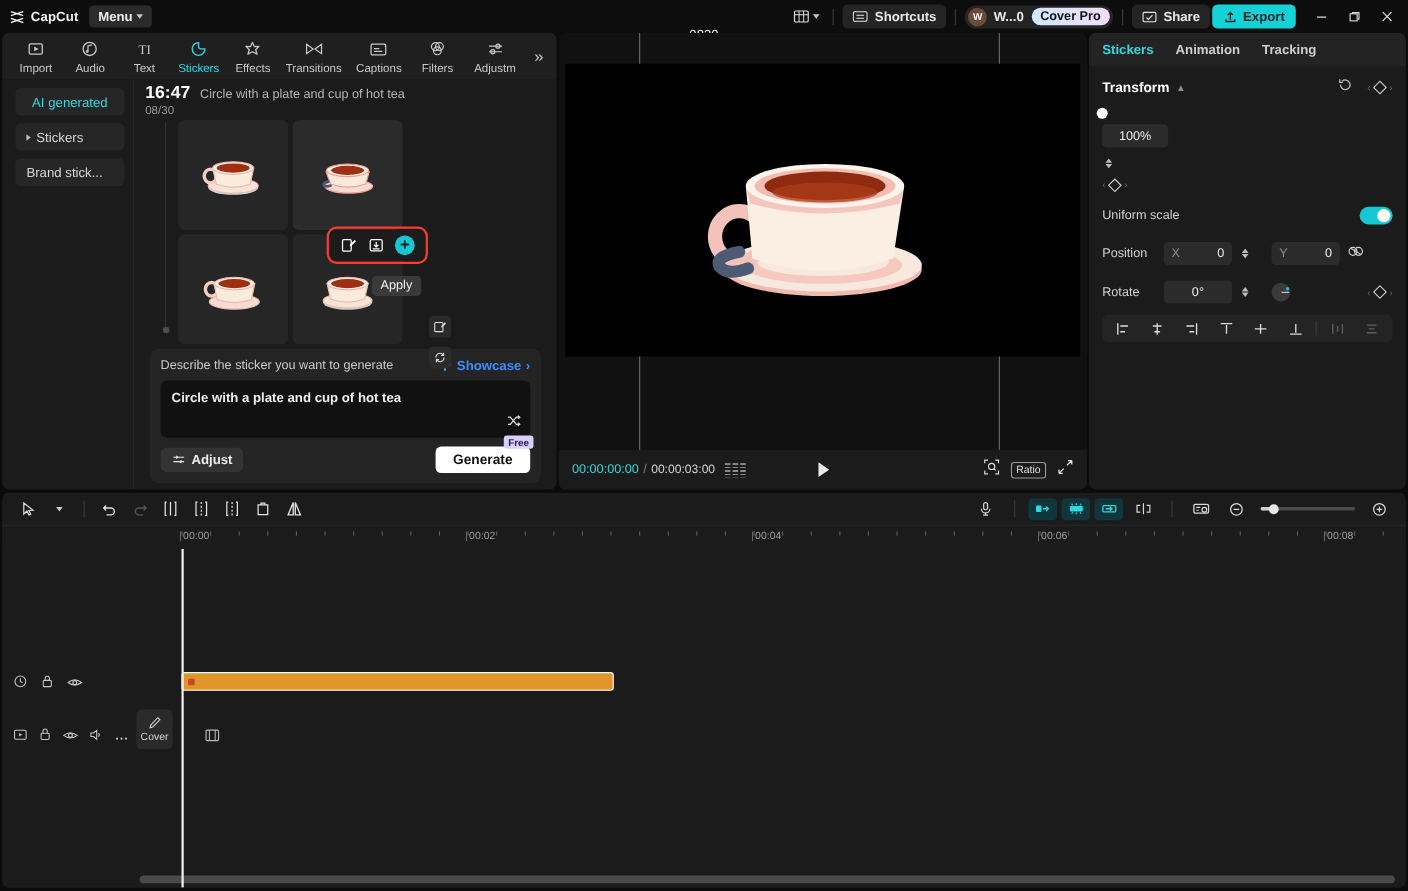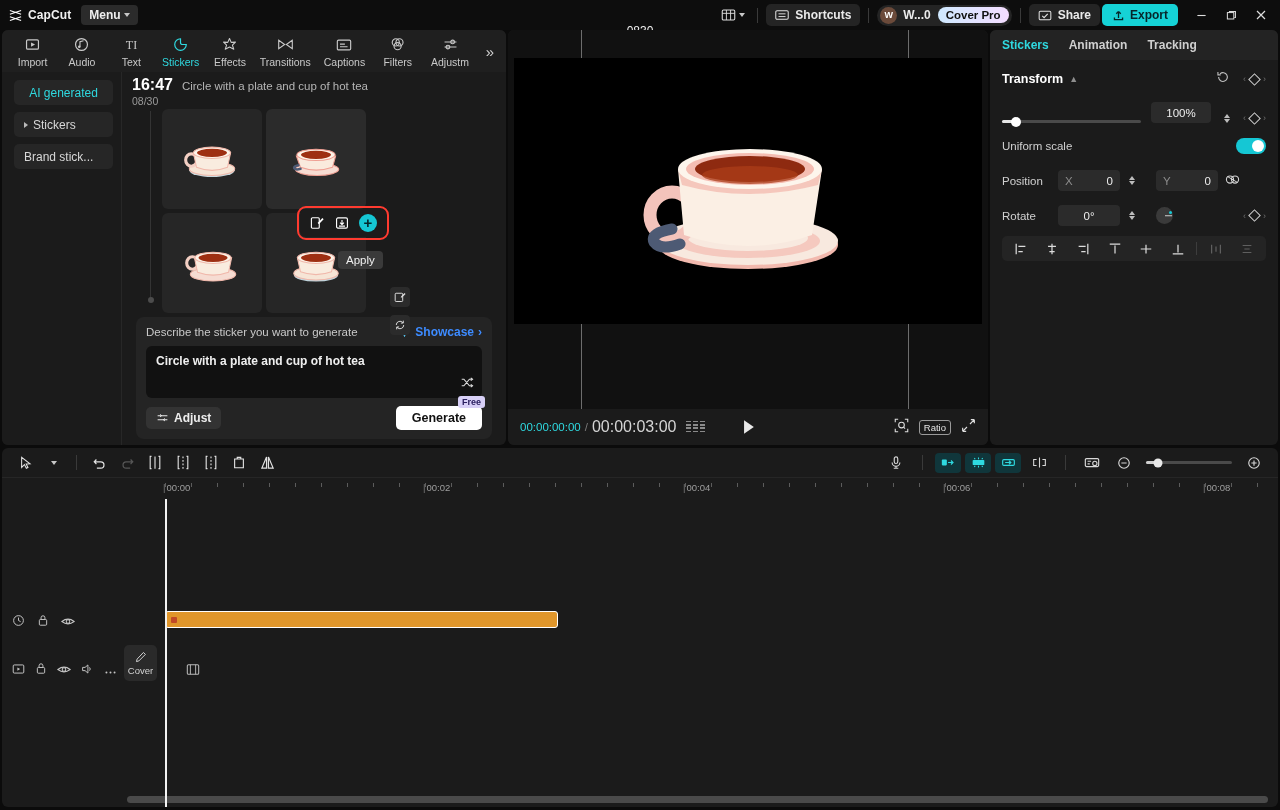--- a/index.html
+++ b/index.html
@@ -173,21 +173,21 @@
   .hamburger span { display:block;width:13px;height:1.6px;background:#bdbdbd;border-radius:1px; }
   .stage { flex:1; position:relative; background:#111; display:flex; align-items:center; justify-content:center; }
   .vline { position:absolute; top:0; bottom:0; width:1px; background:#6d6d6d; }
   .canvas-black { position:absolute; left:6px; right:6px; top:28px; height:266px; background:#000; }
   .player-foot {
     height:36px;min-height:36px;background:#1b1b1b;display:flex;align-items:center;
     padding: 0 12px; position:relative;justify-content:space-between;
   }
   .tc-cur { font-size:11.5px; color:#2fd9e0; }
   .tc-sep { font-size:11.5px; color:#7c7c7c; margin: 0 4px; }
-  .tc-tot { font-size:16px; color:#d5d5d5; }
+  .tc-tot { font-size:11px; color:#d5d5d5; }
   .grid-ico { margin-left:9px; display:flex; gap:2px; cursor:pointer; }
   .grid-ico i { display:block; width:5px; height:13px;
     background: repeating-linear-gradient(#8a8a8a 0 1.5px, transparent 1.5px 3.2px); }
   .play-btn { position:absolute; left:0; right:0; margin:auto; width:18px; display:flex; justify-content:center; cursor:pointer; }
   .pf-right { margin-left:auto; display:flex; align-items:center; gap:10px; }
   .ratio-chip { border:1px solid #9a9a9a; border-radius:3px; font-size:9.5px; padding:1px 4px; color:#e2e2e2; cursor:pointer; }
 
   
   .right-panel {
     width: 288px; min-width:288px; background:#1b1b1b; border-radius:6px;
@@ -196,21 +196,21 @@
   .rp-tabs { height:30px;min-height:30px;display:flex;align-items:center;gap:20px;padding:0 12px;background:#232323; }
   .rp-tab { font-size:12px; font-weight:700; color:#cfcfcf; cursor:pointer; }
   .rp-tab.active { color:#2fd9e0; }
   .rp-body { padding: 10px 12px 0 12px; }
   .sec-head { display:flex; align-items:center; margin-bottom:14px; }
   .sec-title { font-size:12.5px; font-weight:700; color:#fff; }
   .collapse-ico { margin-left:6px; color:#8e8e8e; font-size:9px; }
   .sec-actions { margin-left:auto; display:flex; align-items:center; gap:13px; }
   .row-label { font-size:11.5px; color:#d0d0d0; }
   .scale-row { margin-bottom:6px; }
-  .slider-row { display:flex; align-items:flex-end; gap:10px; margin-bottom:15px; }
+  .slider-row { display:flex; align-items:flex-start; gap:10px; margin-bottom:15px;flex-direction:column; }
   .slider { position:relative; flex:1; height:3px; background:#4a4a4a; border-radius:2px; }
   .slider .fill { position:absolute; left:0; top:0; height:3px; width:10%; background:#e6e6e6; border-radius:2px; }
   .slider .knob { position:absolute; left:10%; top:50%; transform:translate(-50%,-50%); width:10px;height:10px;border-radius:50%;background:#fff; cursor:pointer;}
   .numfield {
     display:flex;align-items:center;justify-content:center;
     background:#2b2b2b;border-radius:4px;height:21px;width:60px;
     font-size:11.5px;color:#ededed;cursor:text;
   }
   .stepper { display:flex;flex-direction:column;align-items:center;justify-content:center;gap:1px;cursor:pointer;width:12px; }
   .stepper i { display:block; width:0;height:0;border-left:3.5px solid transparent;border-right:3.5px solid transparent; }

